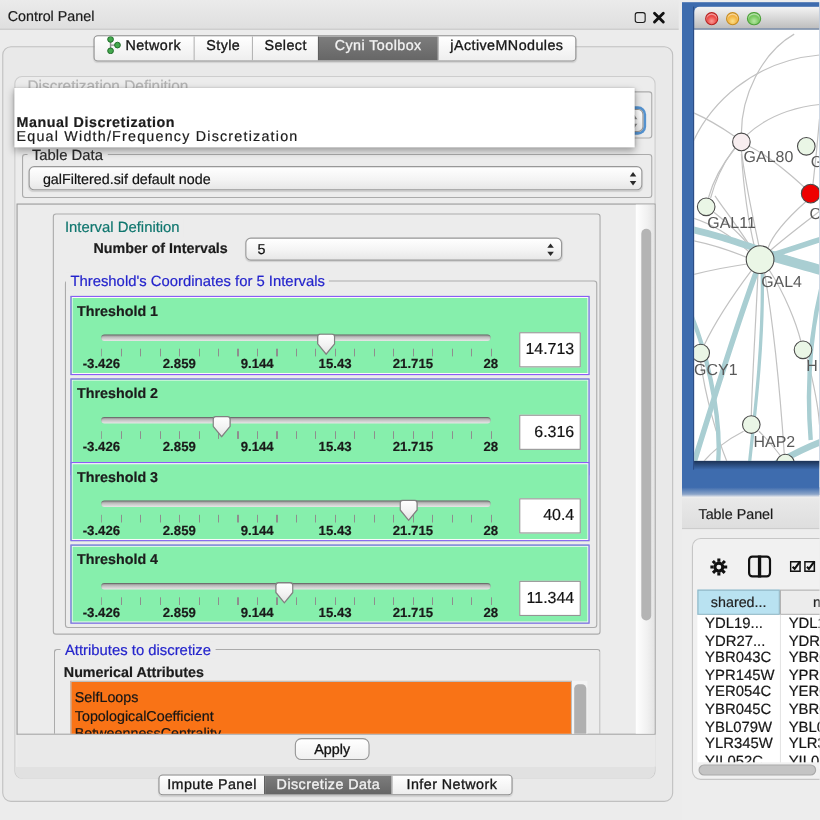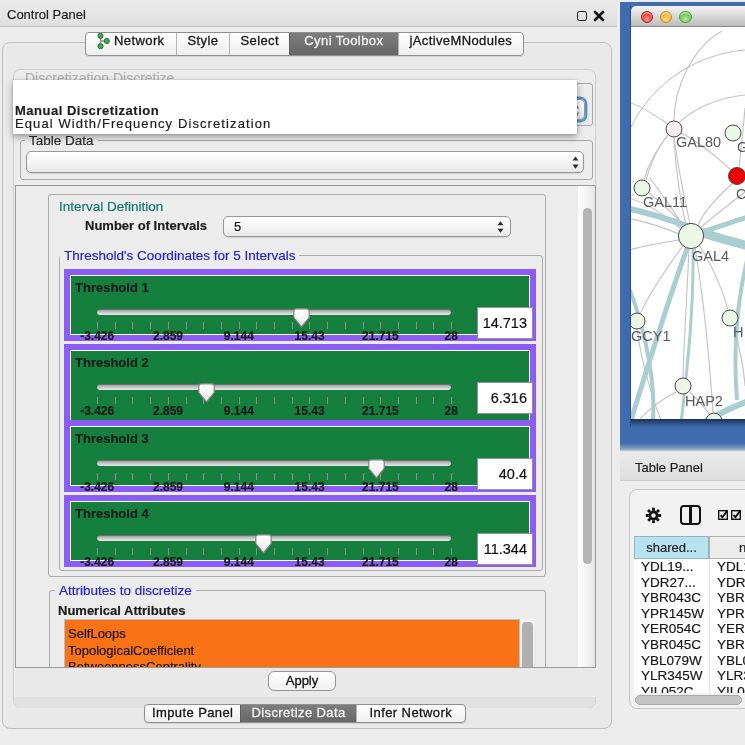--- a/index.html
+++ b/index.html
@@ -15,21 +15,21 @@
 .group { position:absolute; border:1px solid #ababab; border-radius:3px; }
 .gtitle { position:absolute; top:-8px; background:#ececec; padding:0 4px; font-size:13.5px; line-height:16px; }
 .ticklabel { position:absolute; transform:translateX(-50%); font-size:12px; font-weight:bold; color:#1a1a1a; }
 .vbox { position:absolute; width:56px; height:32px; background:#fff; border:1px solid #949494;
   font-size:14.5px; color:#111; text-align:right; padding-right:5px; line-height:30px; }
 .tick-min { position:absolute; height:7px;
   background:repeating-linear-gradient(to right,#8e8e8e 0,#8e8e8e 1px,transparent 1px,transparent 17.7px); }
 .track { position:absolute; height:6px; border-radius:3px;
   background:linear-gradient(180deg,#8f8f8f 0%,#c0c0c0 45%,#e8e8e8 100%);
   box-shadow:inset 0 1px 1px rgba(0,0,0,0.3); }
-.thpanel { position:absolute; border:6px solid #8b5cf6; background:#15803d; box-shadow:inset 0 0 0 1px #fafafa; }
+.thpanel { position:absolute; border:1px solid #8b5cf6; background:#86efac; box-shadow:inset 0 0 0 1px #fafafa; }
 .seg { position:absolute; display:flex; border:1px solid #8f8f8f; border-radius:4px;
   background:linear-gradient(180deg,#ffffff,#eeeeee); overflow:hidden;
   box-shadow:0 1px 1px rgba(0,0,0,0.1); }
 .seg > div { font-size:13px; color:#161616; -webkit-text-stroke:0.3px; letter-spacing:0.4px; display:flex; justify-content:center;
   border-left:1px solid #b5b5b5; white-space:nowrap; }
 .seg > div:first-child { border-left:none; }
 .seg > div.sel { background:linear-gradient(180deg,#7d7d7d,#666666); color:#f2f2f2; border-left-color:#5f5f5f; }
 .cell { position:absolute; font-size:13px; color:#161616; white-space:nowrap; }
 </style></head>
 <body>
@@ -50,31 +50,32 @@
 <circle cx="3.5" cy="2.8" r="2.6" fill="#44a94e" stroke="#1e6b28" stroke-width="0.9"></circle>
 <circle cx="9.8" cy="8" r="2.6" fill="#44a94e" stroke="#1e6b28" stroke-width="0.9"></circle>
 <circle cx="3.5" cy="13.2" r="2.6" fill="#44a94e" stroke="#1e6b28" stroke-width="0.9"></circle>
 </svg>Network</div>
 <div style="width:54px;">Style</div>
 <div style="width:60px;">Select</div>
 <div class="sel" style="width:109px;">Cyni Toolbox</div>
 <div style="width:126px;">jActiveMNodules</div>
 </div>
 <div class="group" style="left:20px;top:83px;width:573px;height:43px;"></div>
-<div class="abs" style="left:25px;top:70px;font-size:14px;color:#b2b2b2;">Discretization Discretize</div>
+<div class="abs" style="left:25px;top:70px;font-size:14px;color:#b2b2b2;">Discretization Definition</div>
 <div class="combo" style="left:26px;top:99px;width:559px;height:21px;box-shadow:0 0 0 2.4px #5492cf;">
 <svg class="arr" style="right:4px;top:4px;" width="7" height="13" viewBox="0 0 8 14">
 <path d="M4 0 L7.4 4.6 H0.6 Z" fill="#8a8a8a"></path>
       <path d="M4 14 L7.4 9.4 H0.6 Z" fill="#8a8a8a"></path>
     </svg>
   </div>
 <div class="group" style="left:20px;top:140px;width:573px;height:40px;">
     <span class="gtitle" style="left:4px;color:#2b2b2b;">Table Data</span>
   </div>
 <div class="combo" style="left:26px;top:151px;width:558px;height:22px;">
+<span class="txt" style="line-height:21px;">galFiltered.sif default node</span>
 <svg class="arr" style="right:4px;top:4px;" width="7" height="13" viewBox="0 0 8 14">
 <path d="M4 0 L7.4 4.6 H0.6 Z" fill="#2a2a2a"></path>
       <path d="M4 14 L7.4 9.4 H0.6 Z" fill="#2a2a2a"></path>
     </svg>
   </div>
 <div class="abs" style="left:15px;top:185px;width:581px;height:483px;border:1px solid #9a9a9a;background:#ececec;overflow:hidden;">
 <div class="abs" style="left:-15px;top:-185px;width:745px;height:745px;">
 <div class="group" style="left:47px;top:193px;width:498px;height:383px;">
         <span class="gtitle" style="left:6px;color:#0f766e;background:#ececec;margin-top:12px;">Interval Definition</span>
       </div>

